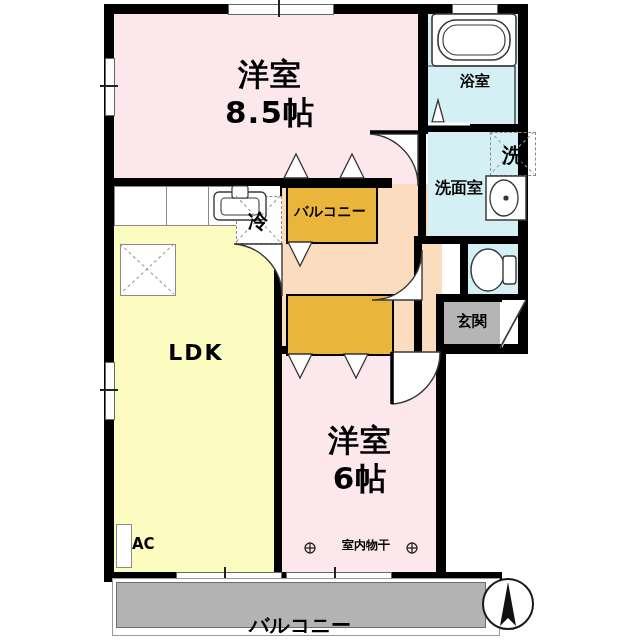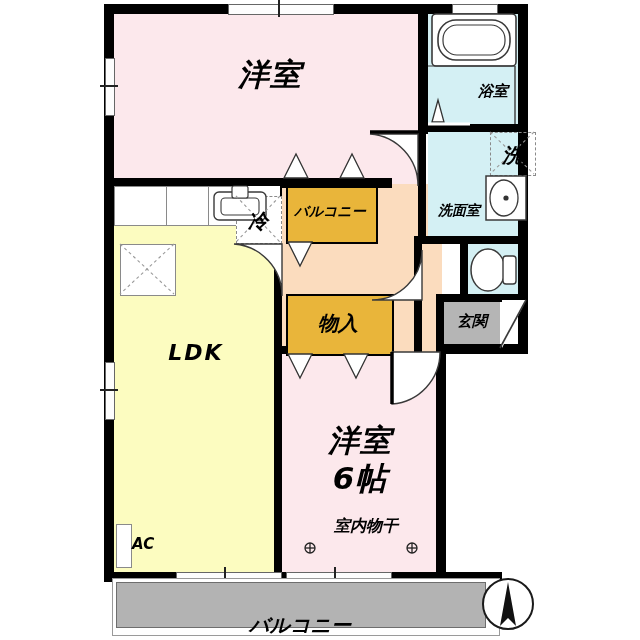--- a/index.html
+++ b/index.html
@@ -5,21 +5,21 @@
 <style>
   html,body{margin:0;padding:0;background:#ffffff;}
   body{font-family:"Liberation Sans","DejaVu Sans",sans-serif;}
   #plan{position:relative;width:640px;height:640px;background:#ffffff;overflow:hidden;}
   
   .fill{position:absolute;box-sizing:border-box;}
   
   .wall{position:absolute;background:#000000;}
   
   .lbl{position:absolute;color:#000;font-weight:bold;white-space:nowrap;text-align:center;
-       font-family:"DejaVu Sans","Liberation Sans",sans-serif;font-style:italic;}
+       font-family:"DejaVu Sans","Liberation Sans",sans-serif;}
   .lbl-big{font-size:31px;letter-spacing:1px;}
   .lbl-mid{font-size:20px;}
   .lbl-sm{font-size:15px;}
   .lbl-xs{font-size:13px;}
   .lbl-ldk{font-size:22px;letter-spacing:2px;}
   
   .window{position:absolute;background:#fdfdfd;border:1px solid #666;}
   .wmark{position:absolute;background:#222;}
   
   svg.ov{position:absolute;left:0;top:0;width:640px;height:640px;pointer-events:none;}
@@ -196,39 +196,39 @@
         <line x1="412" y1="543" x2="412" y2="553"></line>
     </g>
 
     <g>
       <circle cx="508" cy="604" r="25" fill="#ffffff" stroke="#1a1a1a" stroke-width="2"></circle>
       <polygon points="508,582 500,626 508,618 516,626" fill="#111111"></polygon>
     </g>
   </svg>
 
   <div class="lbl lbl-big" style="left:222px;top:54px;width:96px;">洋室</div>
+  <div class="lbl lbl-big" style="left:206px;top:92px;width:128px;">8.5帖</div>
 
   <div class="lbl lbl-ldk" style="left:140px;top:340px;width:112px;">LDK</div>
 
   <div class="lbl lbl-big" style="left:312px;top:420px;width:96px;">洋室</div>
   <div class="lbl lbl-big" style="left:316px;top:458px;width:88px;text-align:center;">6帖</div>
 
-  <div class="lbl lbl-sm" style="left:442px;top:82px;width:66px;text-align:right;">浴室</div>
-
-  <div class="lbl lbl-sm" style="left:428px;top:178px;width:62px;font-size:14px;margin-top:24px;">洗面室</div>
+  <div class="lbl lbl-sm" style="left:442px;top:72px;width:66px;">浴室</div>
+
+  <div class="lbl lbl-sm" style="left:428px;top:178px;width:62px;font-size:16px;">洗面室</div>
 
   <div class="lbl lbl-mid" style="left:498px;top:142px;width:28px;">洗</div>
 
   <div class="lbl lbl-mid" style="left:244px;top:208px;width:28px;">冷</div>
 
   <div class="lbl lbl-xs" style="left:286px;top:203px;width:88px;font-size:14px;">バルコニー</div>
 
-  <div class="lbl lbl-mid" style="left:286px;top:310px;width:104px;">物入</div>
 
   <div class="lbl lbl-sm" style="left:444px;top:312px;width:56px;">玄関</div>
 
   <div class="lbl lbl-mid" style="left:180px;top:612px;width:240px;">バルコニー</div>
 
   <div class="lbl" style="left:132px;top:535px;width:34px;font-size:15px;text-align:left;">AC</div>
 
-  <div class="lbl lbl-xs" style="left:320px;top:516px;width:92px;font-size:16px;">室内物干</div>
+  <div class="lbl lbl-xs" style="left:320px;top:537px;width:92px;font-size:12px;">室内物干</div>
 
 </div>
 
 </body></html>

